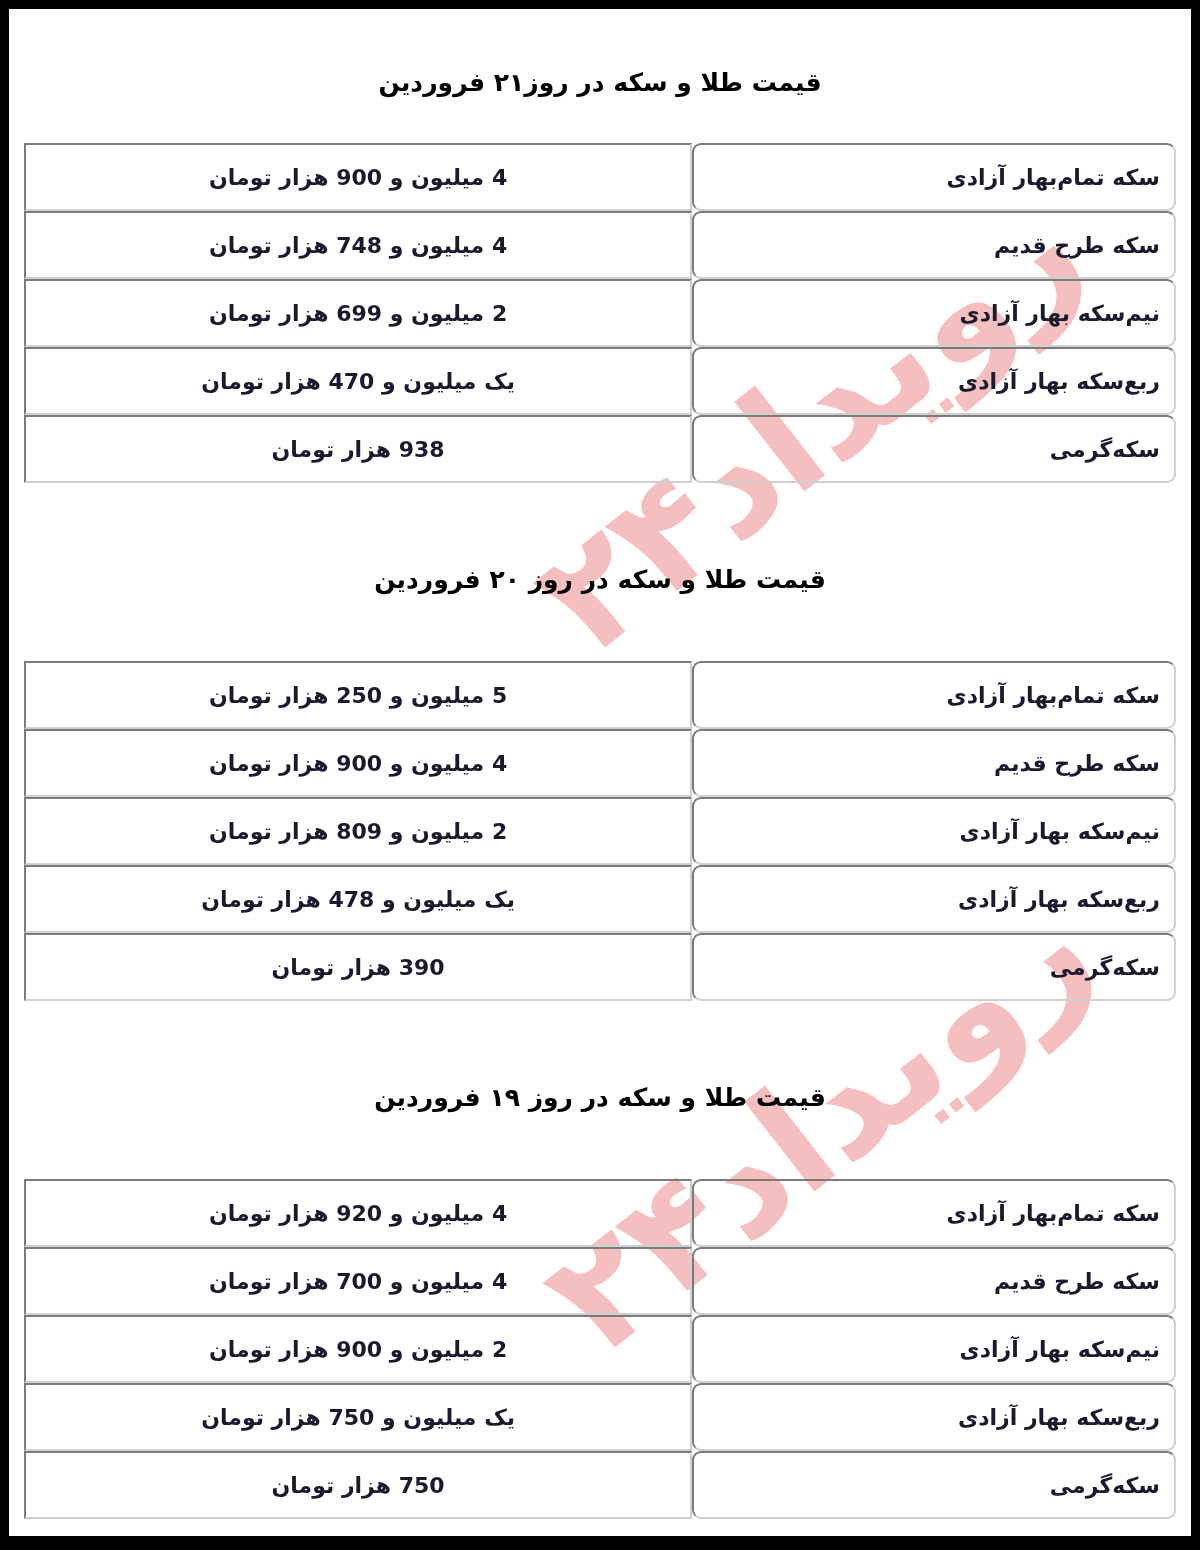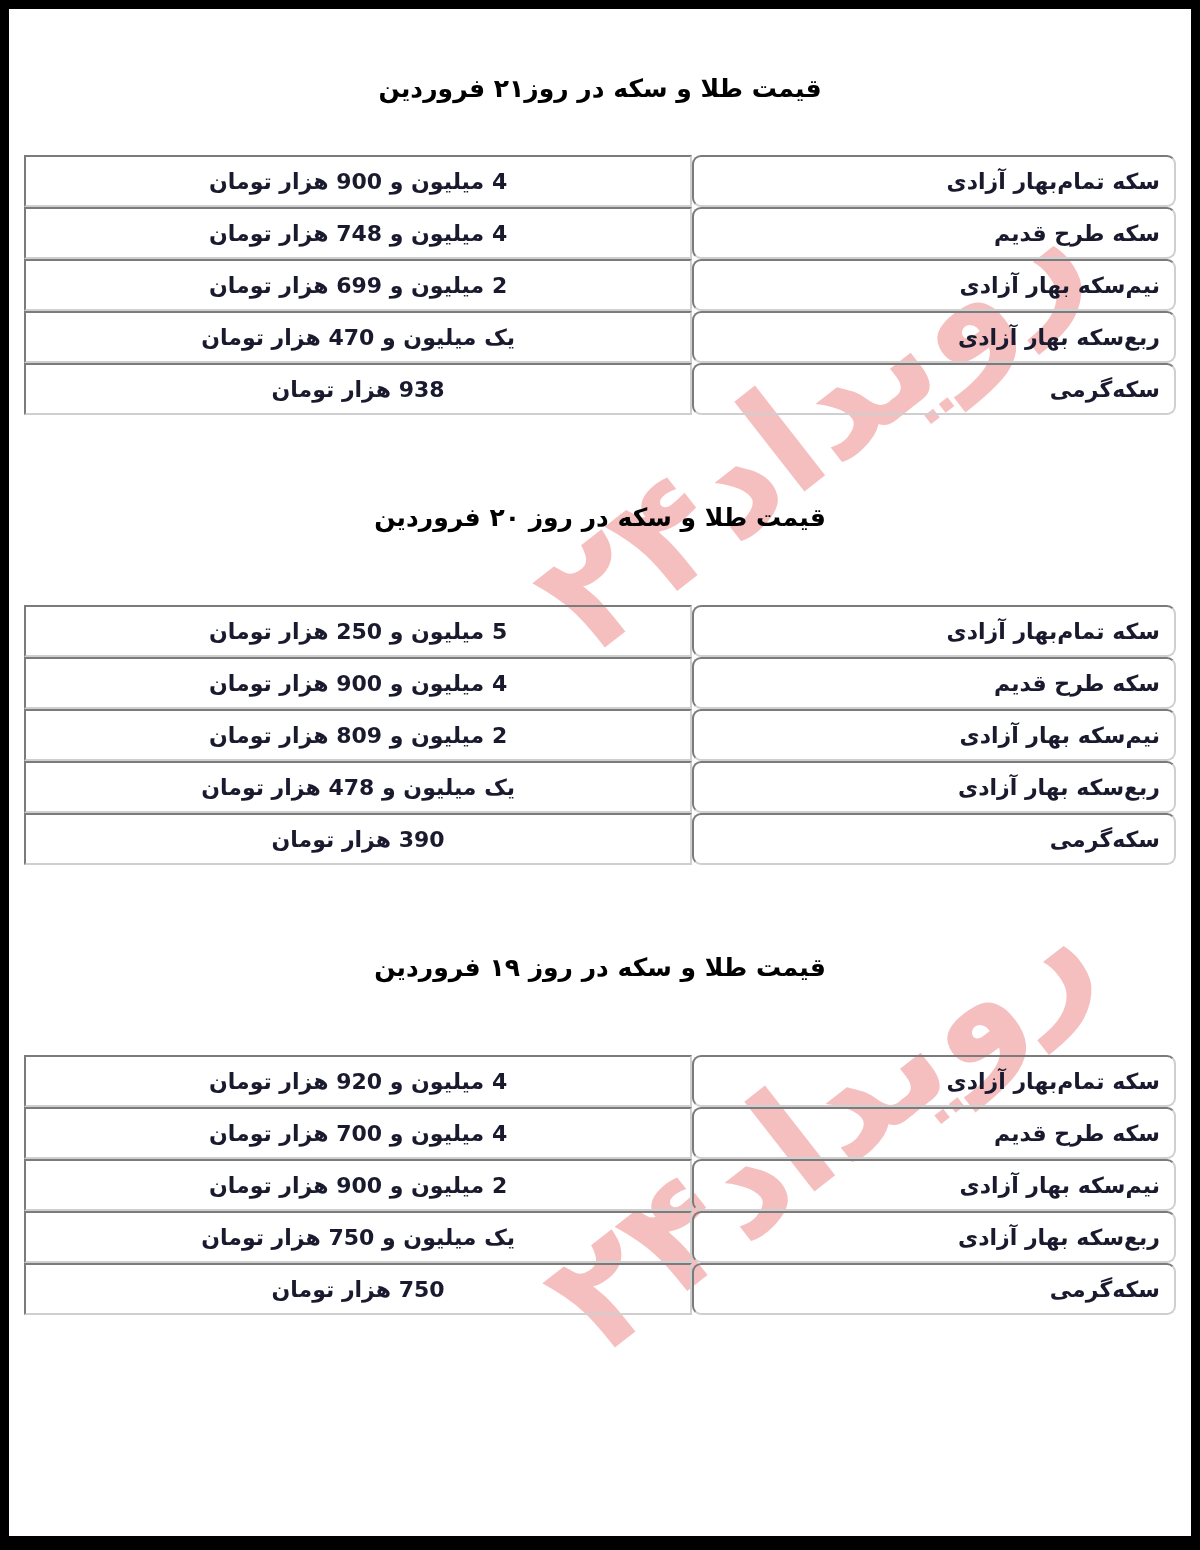--- a/index.html
+++ b/index.html
@@ -80,21 +80,21 @@
     position: relative;
   }
 
   .section-title {
     text-align: center;
     font-family: "DejaVu Sans", "Liberation Sans", sans-serif;
     font-weight: 700;
     font-size: 25px;
     color: #000000;
     direction: rtl;
-    margin: 12px;
+    margin: 6px;
     padding: 13px;
     height: 96px;
     line-height: 96px;
     position: relative;
     z-index: 12;
   }
   .section-title.first { height: 96px; line-height: 110px; }
   .section-title.later { height: 140px; line-height: 155px; }
 
   table.price-table {
@@ -102,21 +102,21 @@
     margin: 0 auto;
     border-collapse: separate;
     border-spacing: 0;
     table-layout: fixed;
     direction: rtl;
     background: transparent;
   }
   table.price-table td {
     border: 2px inset #cfcfcf;
     background: transparent;
-    height: 52px;
+    height: 68px;
     padding: 0 14px;
     vertical-align: middle;
     font-family: "DejaVu Sans", "Liberation Sans", sans-serif;
     font-weight: 700;
     font-size: 22px;
     color: #1a1a2e;
     box-sizing: border-box;
   }
   td.cell-label {
     width: 42%;

